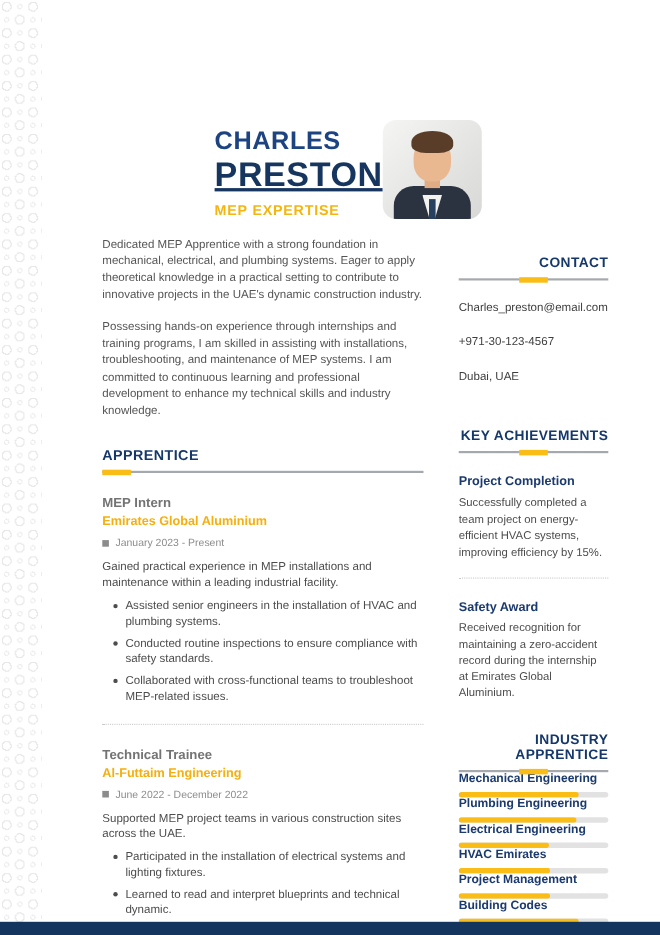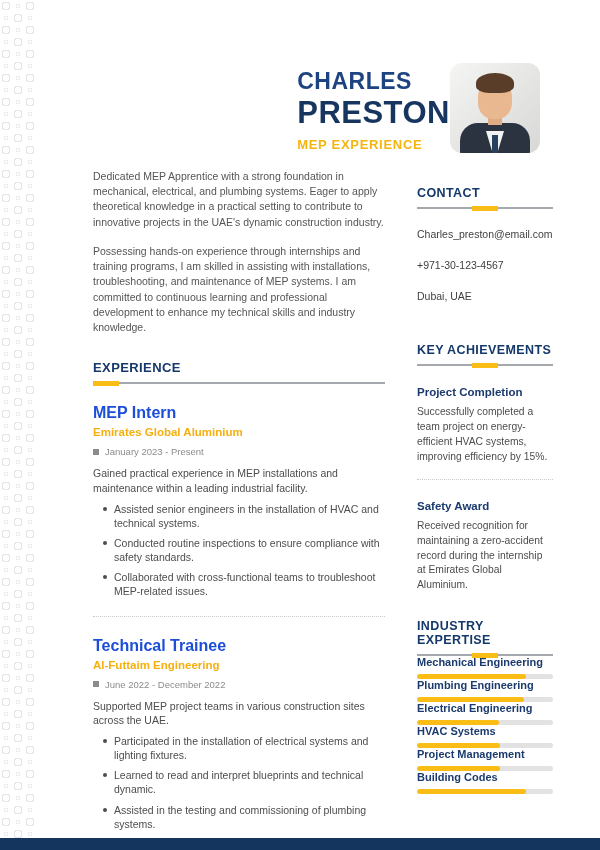--- a/index.html
+++ b/index.html
@@ -13,51 +13,51 @@
     background-image:
       radial-gradient(circle at 6px 6px, rgba(255,255,255,0) 3.5px, #e7e7e7 3.5px 4.5px, rgba(255,255,255,0) 4.5px),
       radial-gradient(circle at 18px 18px, rgba(255,255,255,0) 3.5px, #e7e7e7 3.5px 4.5px, rgba(255,255,255,0) 4.5px),
       radial-gradient(circle at 18px 6px, rgba(255,255,255,0) 1.5px, #ededed 1.5px 2.5px, rgba(255,255,255,0) 2.5px),
       radial-gradient(circle at 6px 18px, rgba(255,255,255,0) 1.5px, #ededed 1.5px 2.5px, rgba(255,255,255,0) 2.5px);
     background-size:24px 24px;
   }
   .bottom-bar{position:absolute;left:0;bottom:0;width:600px;height:12px;background:#14355e;}
 
   .main{position:absolute;left:93px;top:62px;width:460px;}
-  .header-row{display:flex;justify-content:flex-end;align-items:flex-start;}
+  .header-row{display:flex;justify-content:center;align-items:flex-start;margin-top:46px;}
   .name-block{margin-top:6px;}
   .first-name{font-size:23px;line-height:27px;font-weight:600;color:#1d4380;letter-spacing:0.5px;margin:0;}
-  .last-name{font-size:31px;line-height:35px;font-weight:800;color:#16355f;letter-spacing:0.5px;margin:0;}
+  .last-name{font-size:31px;line-height:35px;font-weight:800;color:#16355f;letter-spacing:0.5px;margin:0;text-decoration:underline;}
   .role-title{font-size:13px;font-weight:bold;color:#F5B50F;letter-spacing:0.7px;margin-top:7px;}
 
   
   .photo{width:90px;height:90px;border-radius:12px;margin:1px 13px 0 0;position:relative;overflow:hidden;
     background:linear-gradient(135deg,#f5f5f3 0%,#e3e3e1 60%,#d8d8d6 100%);flex:none;}
   .av-body{position:absolute;bottom:-8px;left:50%;transform:translateX(-50%);width:70px;height:38px;background:#2b3240;border-radius:18px 18px 0 0;}
   .av-shirt{position:absolute;bottom:-8px;left:50%;transform:translateX(-50%);width:18px;height:30px;background:#f2f2f0;clip-path:polygon(50% 100%,0 0,100% 0);}
   .av-tie{position:absolute;bottom:-8px;left:50%;transform:translateX(-50%);width:6px;height:26px;background:#27415f;}
   .av-neck{position:absolute;bottom:28px;left:50%;transform:translateX(-50%);width:14px;height:12px;background:#e0ac84;}
   .av-head{position:absolute;top:16px;left:50%;transform:translateX(-50%);width:34px;height:40px;background:#eab890;border-radius:46% 46% 42% 42%;}
   .av-hair{position:absolute;top:10px;left:50%;transform:translateX(-50%);width:38px;height:20px;background:#5a3d28;border-radius:50% 50% 35% 35%;}
 
   .columns{display:flex;gap:32px;margin-top:16px;}
   .left-col{width:292px;flex:none;}
   .right-col{width:136px;flex:none;}
 
   .summary-p{font-size:10.5px;line-height:1.45;color:#555555;margin:0 0 14px 0;}
 
   .sec-head{font-size:13px;font-weight:bold;color:#15386b;letter-spacing:0.4px;}
-  .right-col .sec-head{text-align:left;font-size:12.5px;}
+  .right-col .sec-head{text-align:right;font-size:12.5px;}
   .sec-divider{position:relative;height:2px;background:#a5a9ad;margin-top:7px;}
   .sec-divider .accent{position:absolute;top:-1.5px;height:5px;width:26px;background:#F9BD16;}
   .accent-left{left:0;}
   .accent-center{left:50%;transform:translateX(-50%);}
 
   .experience-section{margin-top:25px;}
-  .job-title{font-size:16px;font-weight:bold;color:#1d4ed8;margin-top:20px;}
+  .job-title{font-size:12px;font-weight:bold;color:#737373;margin-top:20px;}
   .job-company{font-size:11.5px;font-weight:bold;color:#F5AF0E;margin-top:4px;}
   .job-date{font-size:9.5px;color:#8c8c8c;margin-top:8px;display:flex;align-items:center;gap:6px;}
   .date-sq{width:6px;height:6px;background:#8c8c8c;flex:none;}
   .job-desc{font-size:10.5px;color:#4d4d4d;line-height:1.4;margin-top:9px;}
   ul.bullets{margin:6px 0 0 0;padding:0;list-style:none;}
   .bullets li{display:flex;gap:7px;font-size:10.5px;color:#4d4d4d;line-height:1.35;margin-top:6px;padding-left:10px;}
   .b-dot{width:4px;height:4px;border-radius:50%;background:#4d4d4d;margin-top:5px;flex:none;}
   .dotted-div{border-top:1px dotted #c9c9c9;margin-top:17px;}
 
   .contact-section{margin-top:17px;}
@@ -79,56 +79,56 @@
 <body>
 
 <div class="pattern-strip"></div>
 
 <div class="main">
 
   <div class="header-row">
     <div class="name-block">
       <div class="first-name">CHARLES</div>
       <div class="last-name">PRESTON</div>
-      <div class="role-title">MEP EXPERIENCE</div>
+      <div class="role-title">MEP EXPERTISE</div>
     </div>
     <div class="photo">
       <div class="av-body"></div>
       <div class="av-shirt"></div>
       <div class="av-tie"></div>
       <div class="av-neck"></div>
       <div class="av-head"></div>
       <div class="av-hair"></div>
     </div>
   </div>
 
   <div class="columns">
 
     <div class="left-col">
       <p class="summary-p">Dedicated MEP Apprentice with a strong foundation in mechanical, electrical, and plumbing systems. Eager to apply theoretical knowledge in a practical setting to contribute to innovative projects in the UAE's dynamic construction industry.</p>
       <p class="summary-p">Possessing hands-on experience through internships and training programs, I am skilled in assisting with installations, troubleshooting, and maintenance of MEP systems. I am committed to continuous learning and professional development to enhance my technical skills and industry knowledge.</p>
 
       <div class="experience-section">
-        <div class="sec-head">EXPERIENCE</div>
+        <div class="sec-head">APPRENTICE</div>
         <div class="sec-divider">
           <div class="accent accent-left"></div>
         </div>
 
         <div>
           <div class="job-title">MEP Intern</div>
           <div class="job-company">Emirates Global Aluminium</div>
           <div class="job-date">
             <span class="date-sq"></span>
             <span>January 2023 - Present</span>
           </div>
           <div class="job-desc">Gained practical experience in MEP installations and maintenance within a leading industrial facility.</div>
           <ul class="bullets">
             <li>
                 <span class="b-dot"></span>
-                <span>Assisted senior engineers in the installation of HVAC and technical systems.</span>
+                <span>Assisted senior engineers in the installation of HVAC and plumbing systems.</span>
               </li>
             <li>
                 <span class="b-dot"></span>
                 <span>Conducted routine inspections to ensure compliance with safety standards.</span>
               </li>
             <li>
                 <span class="b-dot"></span>
                 <span>Collaborated with cross-functional teams to troubleshoot MEP-related issues.</span>
               </li>
           </ul>
@@ -185,21 +185,21 @@
           <div class="ach-text">Successfully completed a team project on energy-efficient HVAC systems, improving efficiency by 15%.</div>
         </div>
         <div class="ach-dotted"></div>
         <div>
           <div class="ach-title">Safety Award</div>
           <div class="ach-text">Received recognition for maintaining a zero-accident record during the internship at Emirates Global Aluminium.</div>
         </div>
       </div>
 
       <div class="expertise-section">
-        <div class="sec-head">INDUSTRY EXPERTISE</div>
+        <div class="sec-head">INDUSTRY APPRENTICE</div>
         <div class="sec-divider">
           <div class="accent accent-center"></div>
         </div>
         <div class="skill">
           <div class="skill-name">Mechanical Engineering</div>
           <div class="skill-track">
               <div class="skill-fill" style="width: 80%;"></div>
             </div>
         </div>
         <div class="skill">
@@ -208,21 +208,21 @@
               <div class="skill-fill" style="width: 79%;"></div>
             </div>
         </div>
         <div class="skill">
           <div class="skill-name">Electrical Engineering</div>
           <div class="skill-track">
               <div class="skill-fill" style="width: 60%;"></div>
             </div>
         </div>
         <div class="skill">
-          <div class="skill-name">HVAC Systems</div>
+          <div class="skill-name">HVAC Emirates</div>
           <div class="skill-track">
               <div class="skill-fill" style="width: 61%;"></div>
             </div>
         </div>
         <div class="skill">
           <div class="skill-name">Project Management</div>
           <div class="skill-track">
               <div class="skill-fill" style="width: 61%;"></div>
             </div>
         </div>

